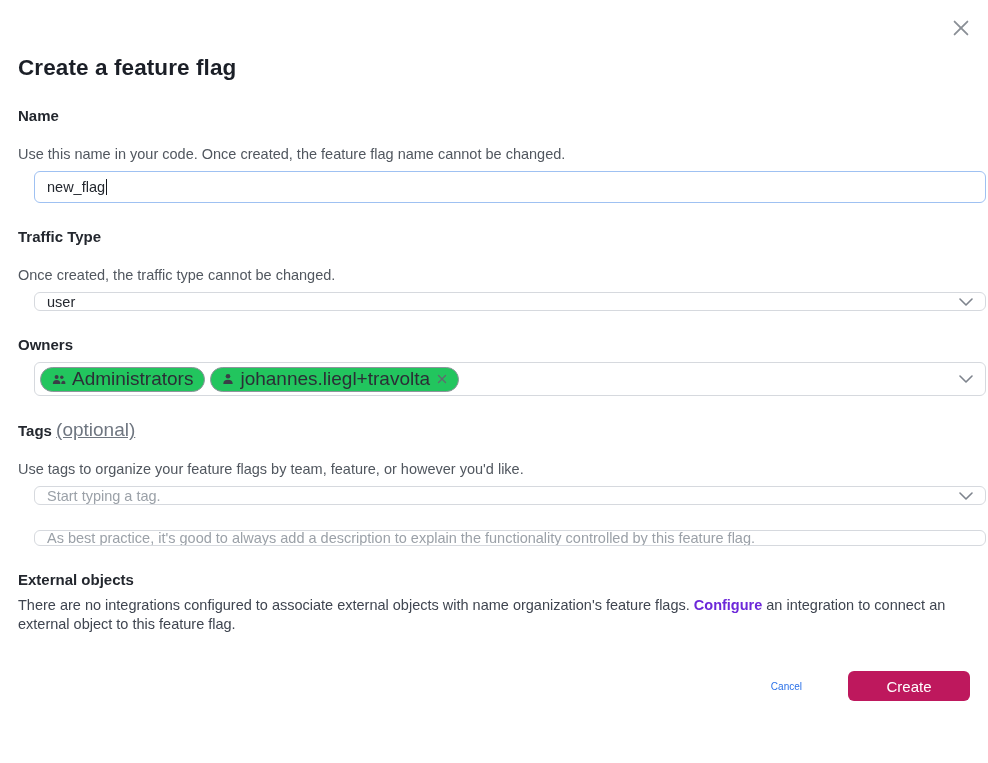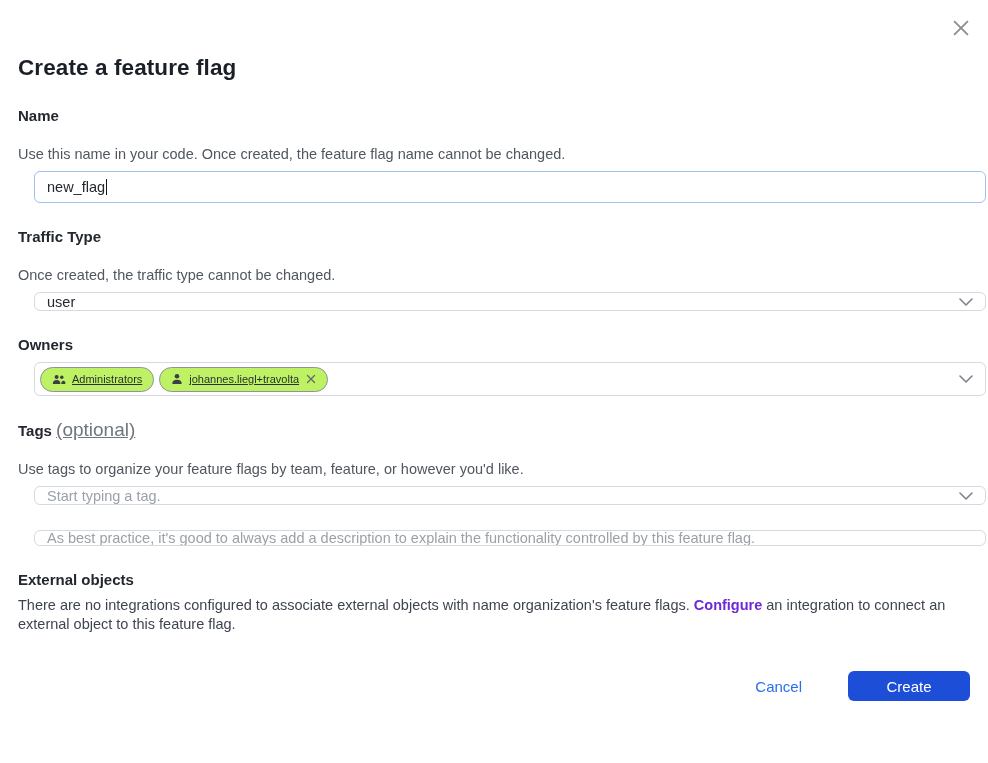--- a/index.html
+++ b/index.html
@@ -51,45 +51,44 @@
 
   .select-field { justify-content: space-between; height: 19px; cursor: pointer; }
   .select-field .placeholder-text { color: #9ba1a8; }
 
   .owners-field { height: 34px; padding: 0 12px 0 5px; justify-content: space-between; cursor: pointer; }
   .chips { display: flex; align-items: center; gap: 5px; }
   .chip {
     display: inline-flex; align-items: center; gap: 6px;
     height: 25px; padding: 0 11px;
     border: 1px solid #8f949c; border-radius: 13px;
-    background: #bef264; font-size: 11px; color: #2b2f36;
+    background: #22c55e; font-size: 19px; color: #2b2f36;
     white-space: nowrap;
-    text-decoration: underline;
   }
   .chip-remove { display: inline-flex; margin-left: 1px; cursor: pointer; }
 
   input.plain-input { height: 16px; display: block; padding: 0 12px; outline: none; }
   input.plain-input::placeholder { color: #9ba1a8; opacity: 1; }
 
   .para {
     margin-top: 7px; font-size: 14.5px; line-height: 18.5px;
     color: #3f4550; max-width: 950px;
   }
   .para a.link { color: #6d28d9; font-weight: 700; text-decoration: none; cursor: pointer; }
 
   .footer {
     margin-top: 38px;
     display: flex; justify-content: flex-end; align-items: center; gap: 46px;
   }
   .link-cancel {
-    color: #2970e8; font-size: 15px; background: none; border: none;
+    color: #2970e8; font-size: 10px; background: none; border: none;
     cursor: pointer; font-family: "Liberation Sans", sans-serif; padding: 0;
   }
   .btn-create {
-    background: #1d4ed8; color: #ffffff; border: none; border-radius: 6px;
+    background: #be185d; color: #ffffff; border: none; border-radius: 6px;
     width: 122px; height: 30px; font-size: 15px; cursor: pointer;
     font-family: "Liberation Sans", sans-serif;
   }
 </style>
 </head>
 <body>
 
 <div class="modal">
 
   <button class="close-btn">

